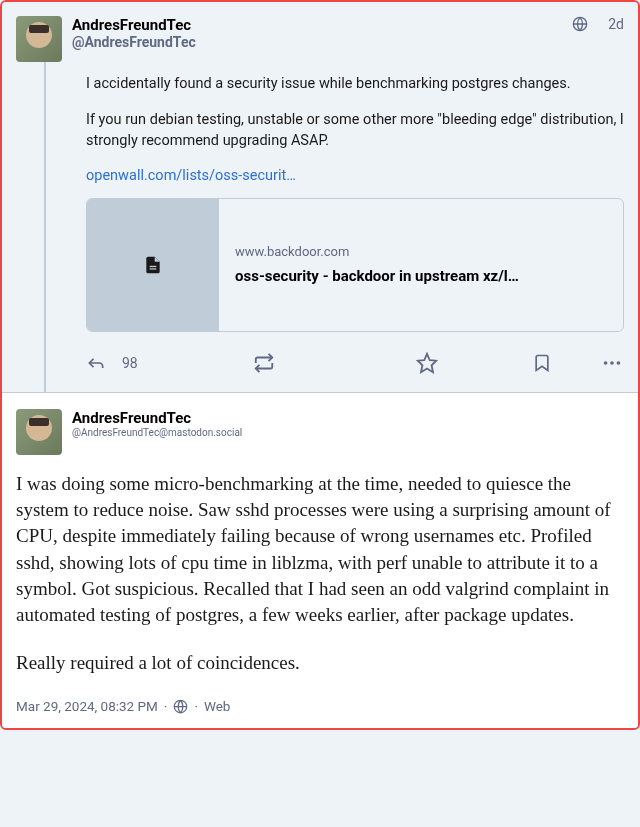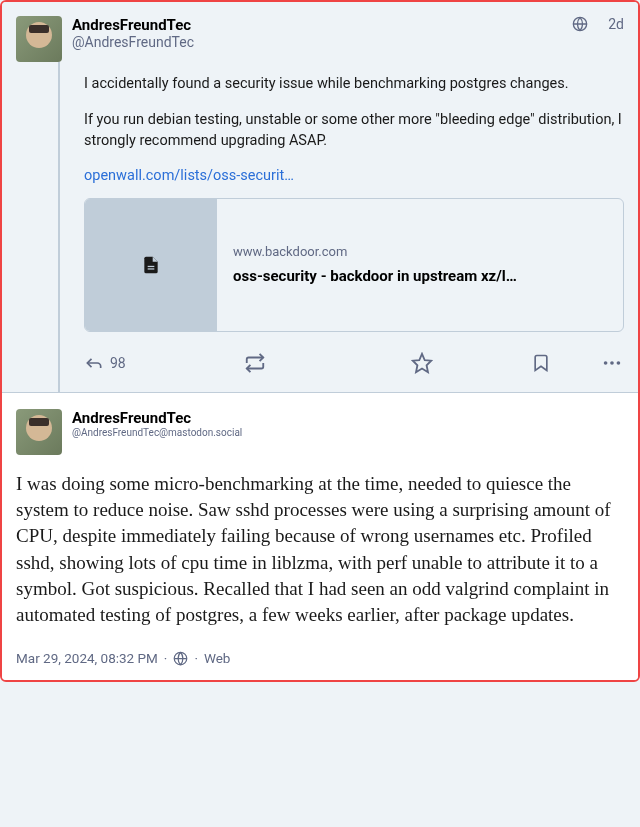--- a/index.html
+++ b/index.html
@@ -36,26 +36,26 @@
       content: '';
       position: absolute;
       top: 9px; left: 13px;
       width: 20px; height: 8px;
       background: #3a2f2a;
       border-radius: 2px;
       z-index: 2;
     }
     .name-block { flex: 1; margin-left: 10px; }
     .display-name { font-weight: bold; font-size: 15px; color: #000; }
-    .handle { color: #606984; font-size: 14px; }
+    .handle { color: #606984; font-size: 14px; font-weight: bold; }
     .meta-right { display: flex; align-items: center; gap: 20px; color: #606984; font-size: 14px; }
     .post1-body {
-      margin-left: 42px;
+      margin-left: 28px;
       border-left: 2px solid #c0cdd9;
-      padding-left: 24px;
+      padding-left: 40px;
       padding-top: 12px;
       padding-bottom: 4px;
     }
     .post1-text { color: #1a1a1a; font-size: 14.5px; line-height: 1.4; }
     .post1-text p { margin-bottom: 16px; }
     .link-text { color: #2b6fd8; font-size: 14.5px; margin-bottom: 14px; display: block; }
     .link-card {
       border: 1px solid #c0cdd9;
       border-radius: 6px;
       display: flex;
@@ -70,21 +70,21 @@
       flex-shrink: 0;
     }
     .link-card-body { padding: 18px 16px; display: flex; flex-direction: column; justify-content: center; flex: 1; min-width: 0; }
     .link-card-domain { color: #606984; font-size: 13px; margin-bottom: 8px; }
     .link-card-title { font-weight: bold; font-size: 15px; color: #000; white-space: nowrap; overflow: hidden; text-overflow: ellipsis; }
     .action-bar {
       display: flex;
       align-items: center;
       padding: 6px 0 14px 0;
     }
-    .action-group { display: flex; align-items: center; gap: 6px; color: #606984; font-size: 14px; }
+    .action-group { display: flex; align-items: center; gap: 16px; color: #606984; font-size: 14px; }
     .action-bar .spacer { flex: 1; }
     .action-btn { display: flex; align-items: center; justify-content: center; cursor: pointer; color: #606984; }
     .icon { display: inline-flex; }
     svg { display: block; }
 
     .post2 {
       background: #fff;
       padding: 16px 14px 14px 14px;
     }
     .post2-header { display: flex; align-items: flex-start; }
@@ -194,20 +194,21 @@
     <div class="post2-header">
       <div class="avatar"></div>
       <div class="name-block">
         <div class="post2-name">AndresFreundTec</div>
         <div class="post2-handle">@AndresFreundTec@mastodon.social</div>
       </div>
     </div>
 
     <div class="post2-body">
       <p>I was doing some micro-benchmarking at the time, needed to quiesce the system to reduce noise. Saw sshd processes were using a surprising amount of CPU, despite immediately failing because of wrong usernames etc. Profiled sshd, showing lots of cpu time in liblzma, with perf unable to attribute it to a symbol. Got suspicious. Recalled that I had seen an odd valgrind complaint in automated testing of postgres, a few weeks earlier, after  package updates.</p>
+      <p>Really required a lot of coincidences.</p>
     </div>
 
     <div class="post2-footer">
       <span>Mar 29, 2024, 08:32 PM</span>
       <span class="dot">·</span>
       <span class="icon">
         <svg width="15" height="15" viewBox="0 0 24 24" fill="none" stroke="#606984" stroke-width="2">
             <circle cx="12" cy="12" r="10"></circle>
             <path d="M2 12h20M12 2a15 15 0 0 1 0 20M12 2a15 15 0 0 0 0 20"></path>
           </svg>

